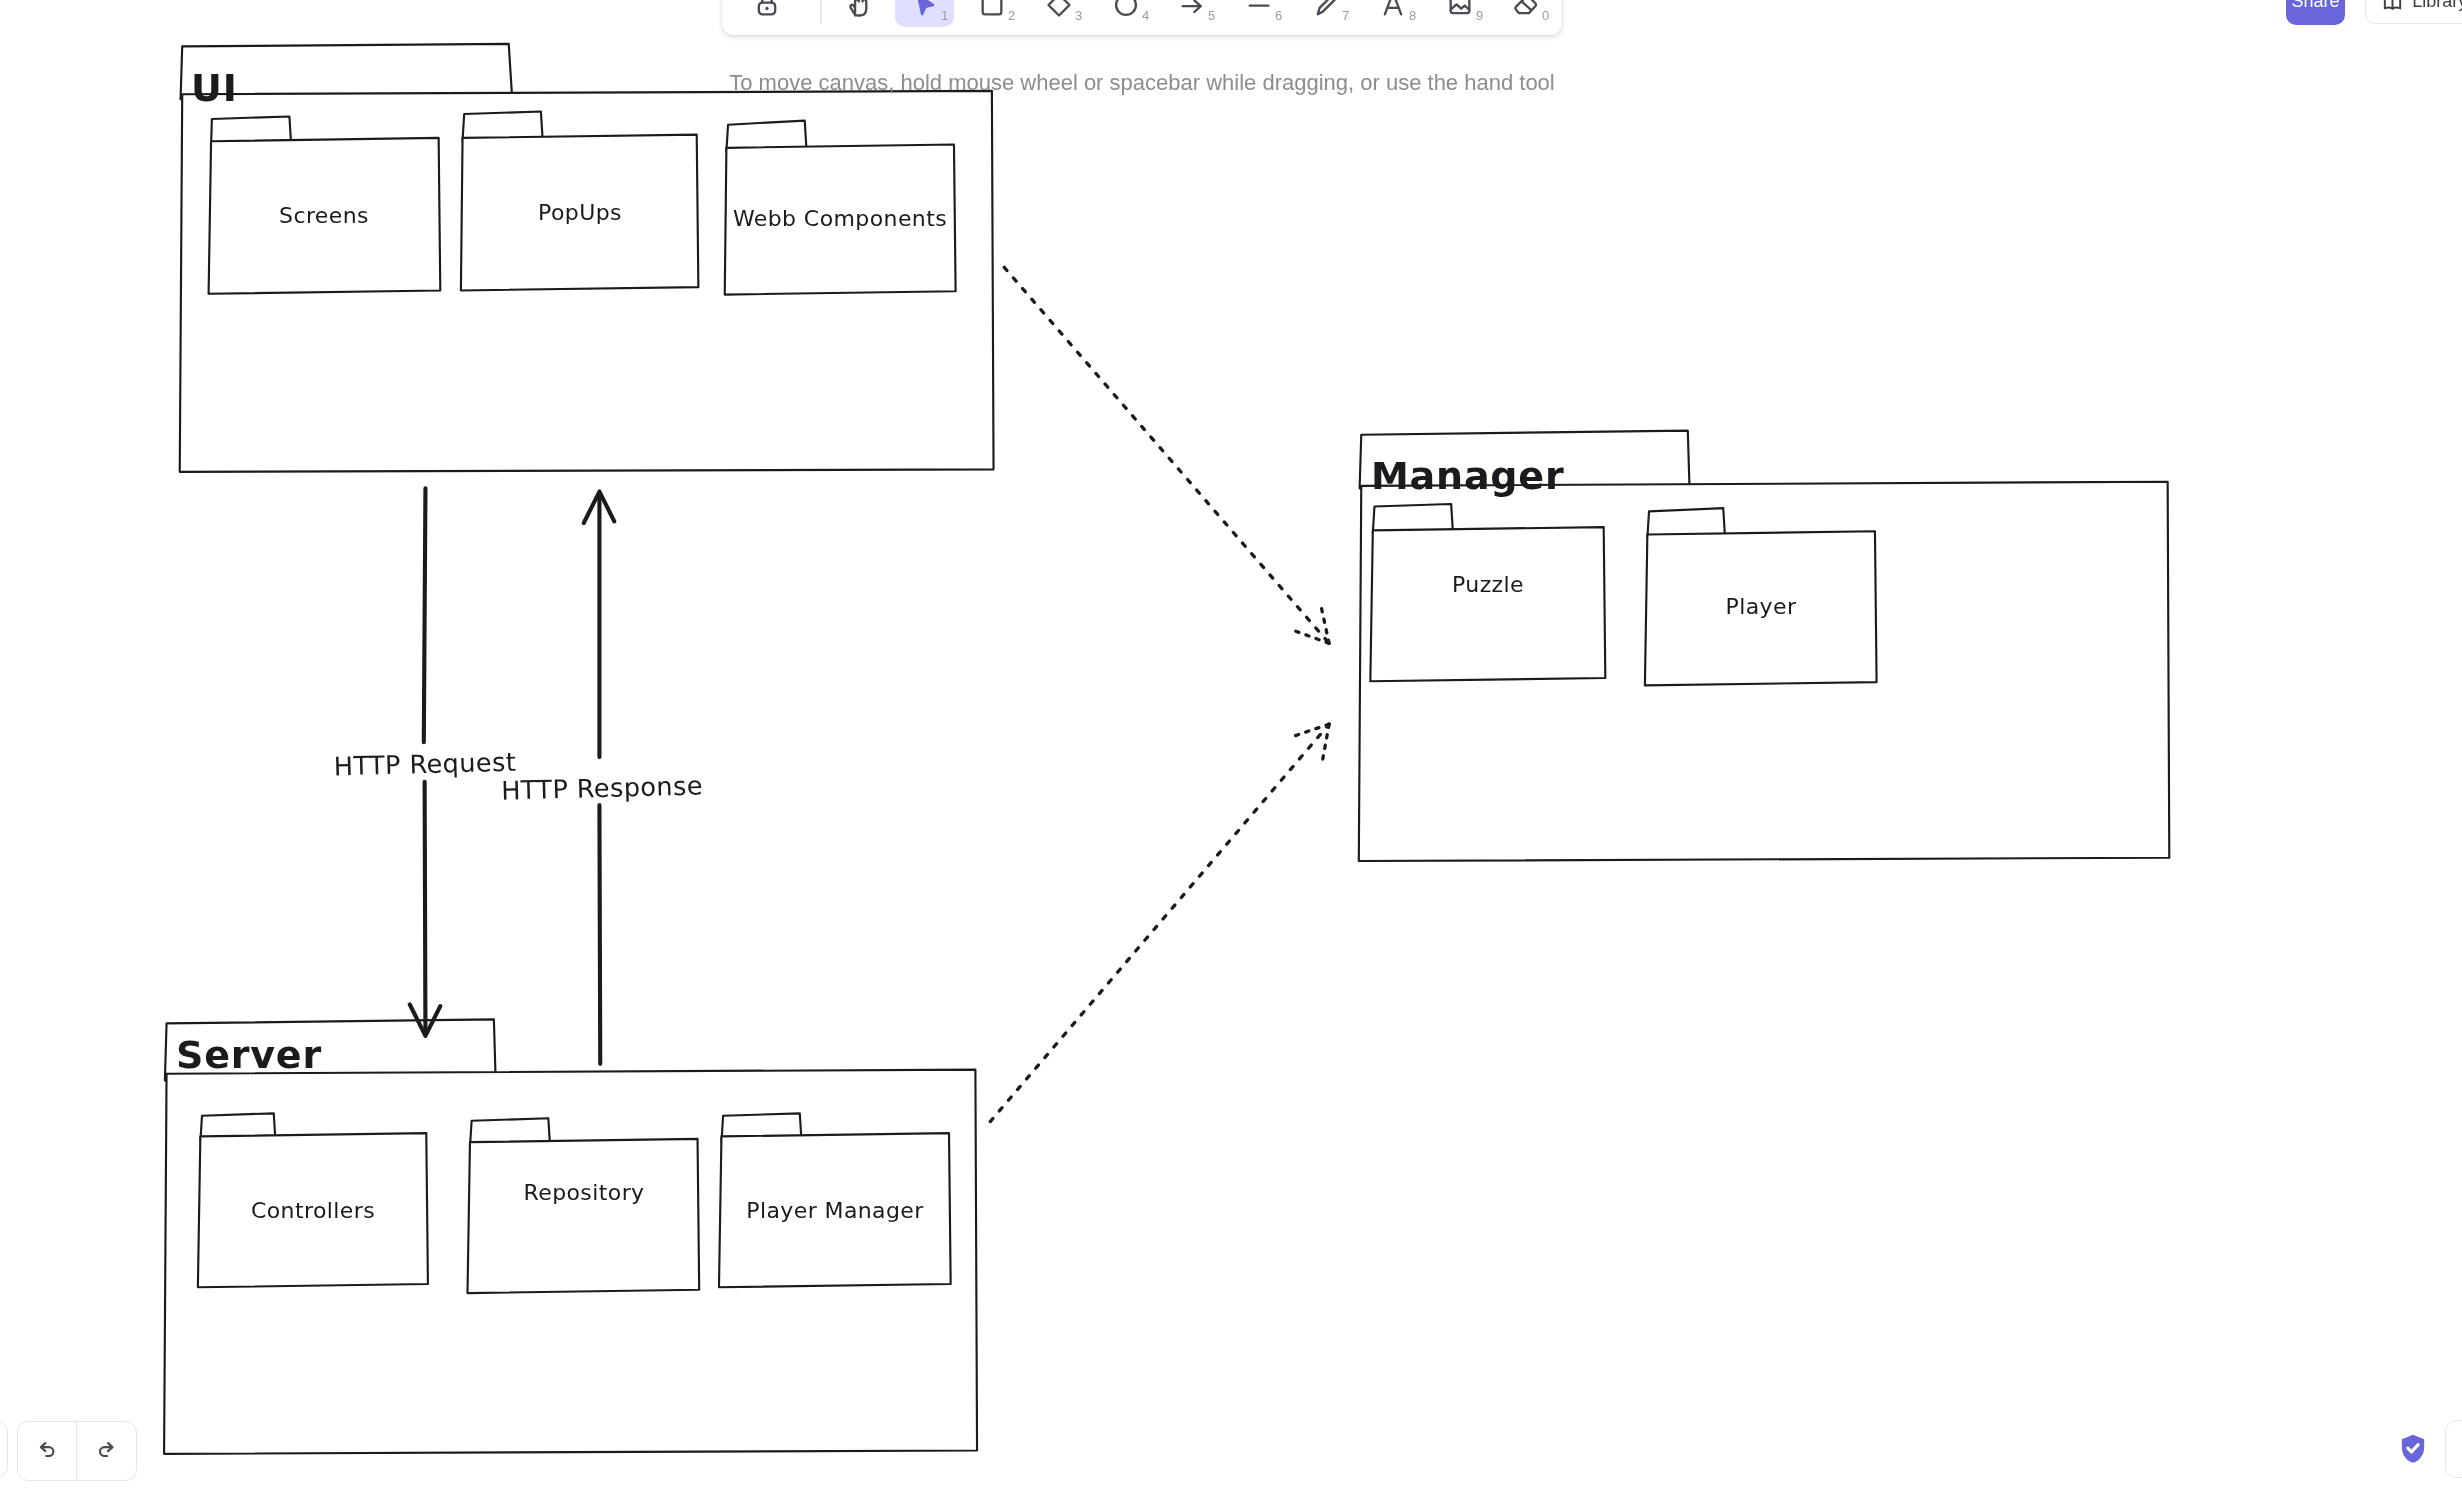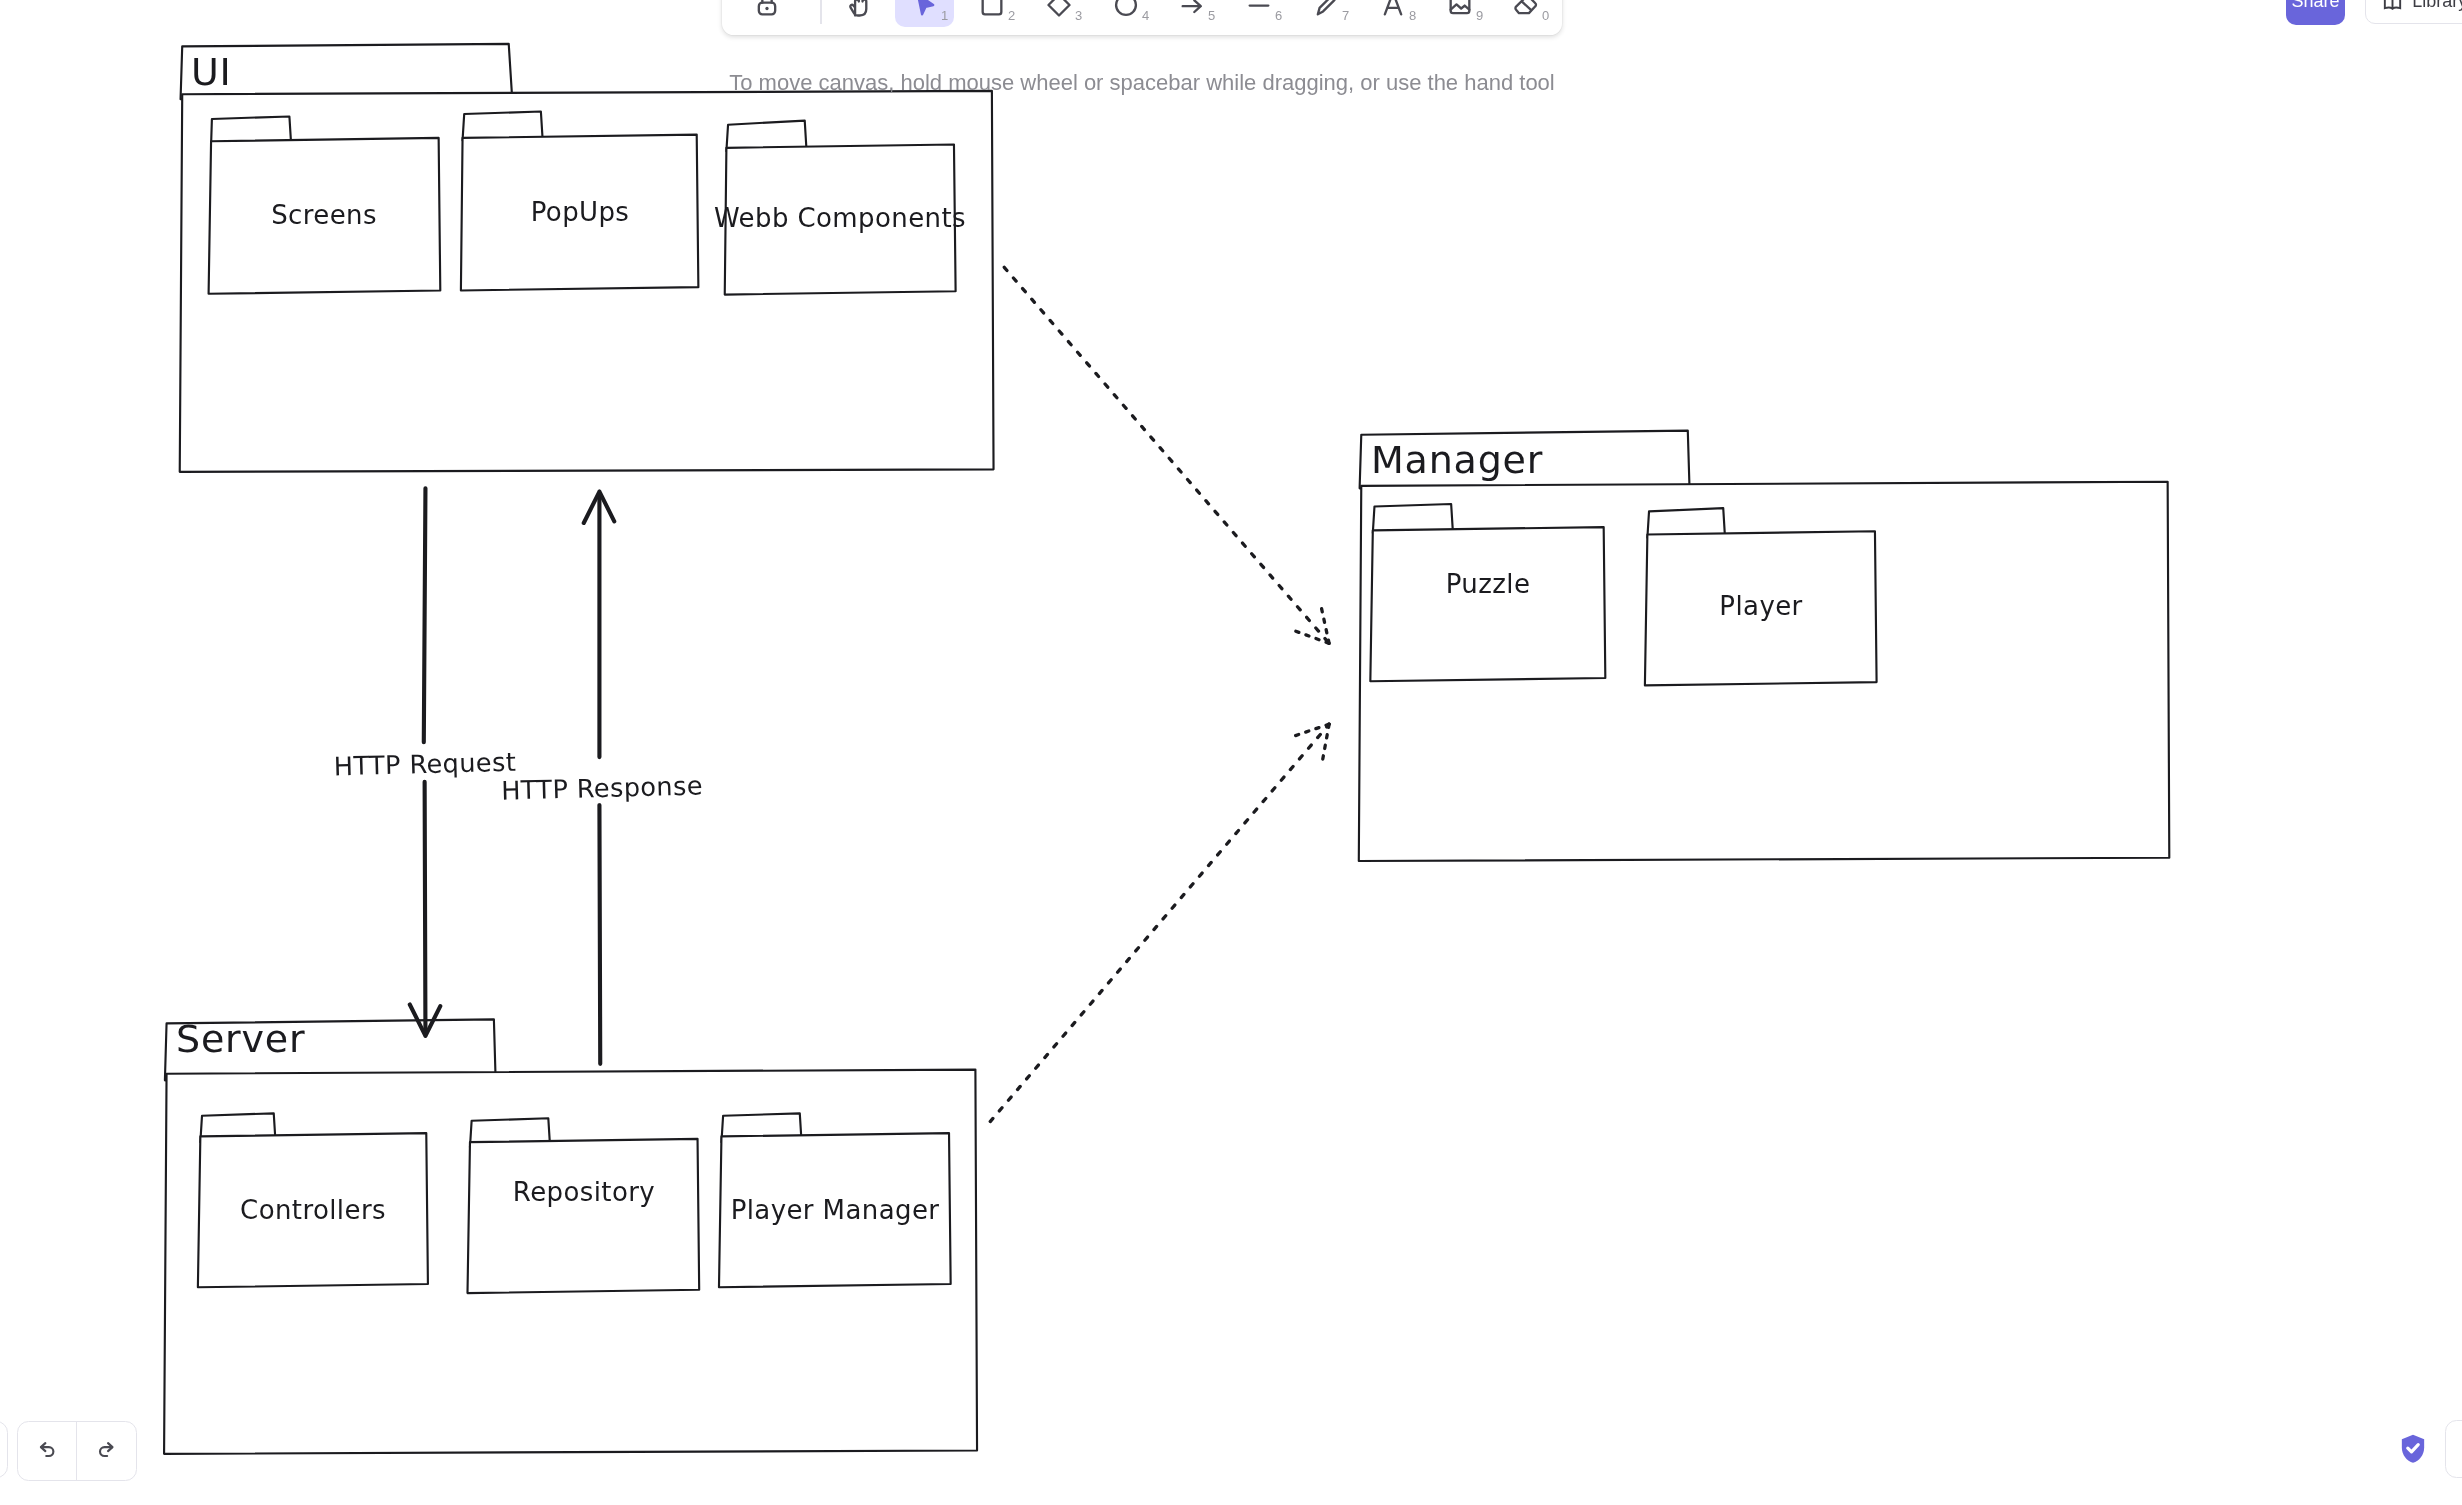--- a/index.html
+++ b/index.html
@@ -3,22 +3,22 @@
 <meta charset="utf-8">
 <style>
   html,body{margin:0;padding:0;background:#ffffff;}
   body{width:2462px;height:1506px;overflow:hidden;position:relative;
        font-family:"Liberation Sans",sans-serif;color:#1b1b1f;}
   .stage{position:absolute;inset:0;width:2462px;height:1506px;}
   svg.canvas{position:absolute;left:0;top:0;}
   .hand{font-family:"DejaVu Sans",sans-serif;color:#1b1b1f;}
   .lbl{position:absolute;white-space:nowrap;}
   .center{transform:translate(-50%,-50%);}
-  .pkg-title{font-size:38px;font-weight:normal;letter-spacing:0.8px;transform:translateY(-50%);}
-  .folder-lbl{font-size:26px;letter-spacing:0.4px;}
+  .pkg-title{font-size:38px;font-weight:bold;letter-spacing:0.8px;transform:translateY(-50%);margin-top:16px;}
+  .folder-lbl{font-size:22px;letter-spacing:0.4px;}
   .arrow-lbl{font-size:25.6px;letter-spacing:0.4px;background:#fff;padding:0 5px;
              transform:translate(-50%,-50%) rotate(-1.5deg);}
   .hint{position:absolute;left:722px;top:58px;width:840px;text-align:center;
         font-size:22px;color:#8c8c92;margin-top:12px;}
   
   .toolbar{position:absolute;left:722px;top:-18px;width:840px;height:53px;background:#fff;
            border-radius:11.5px;box-shadow:0 1.6px 5.8px rgba(0,0,0,0.14),0 0 0 0.8px rgba(0,0,0,0.03);}
   .tool{position:absolute;top:1.6px;height:43px;width:59px;border-radius:10px;
         display:flex;align-items:center;justify-content:center;}
   .tool.active{background:#e0dfff;}

